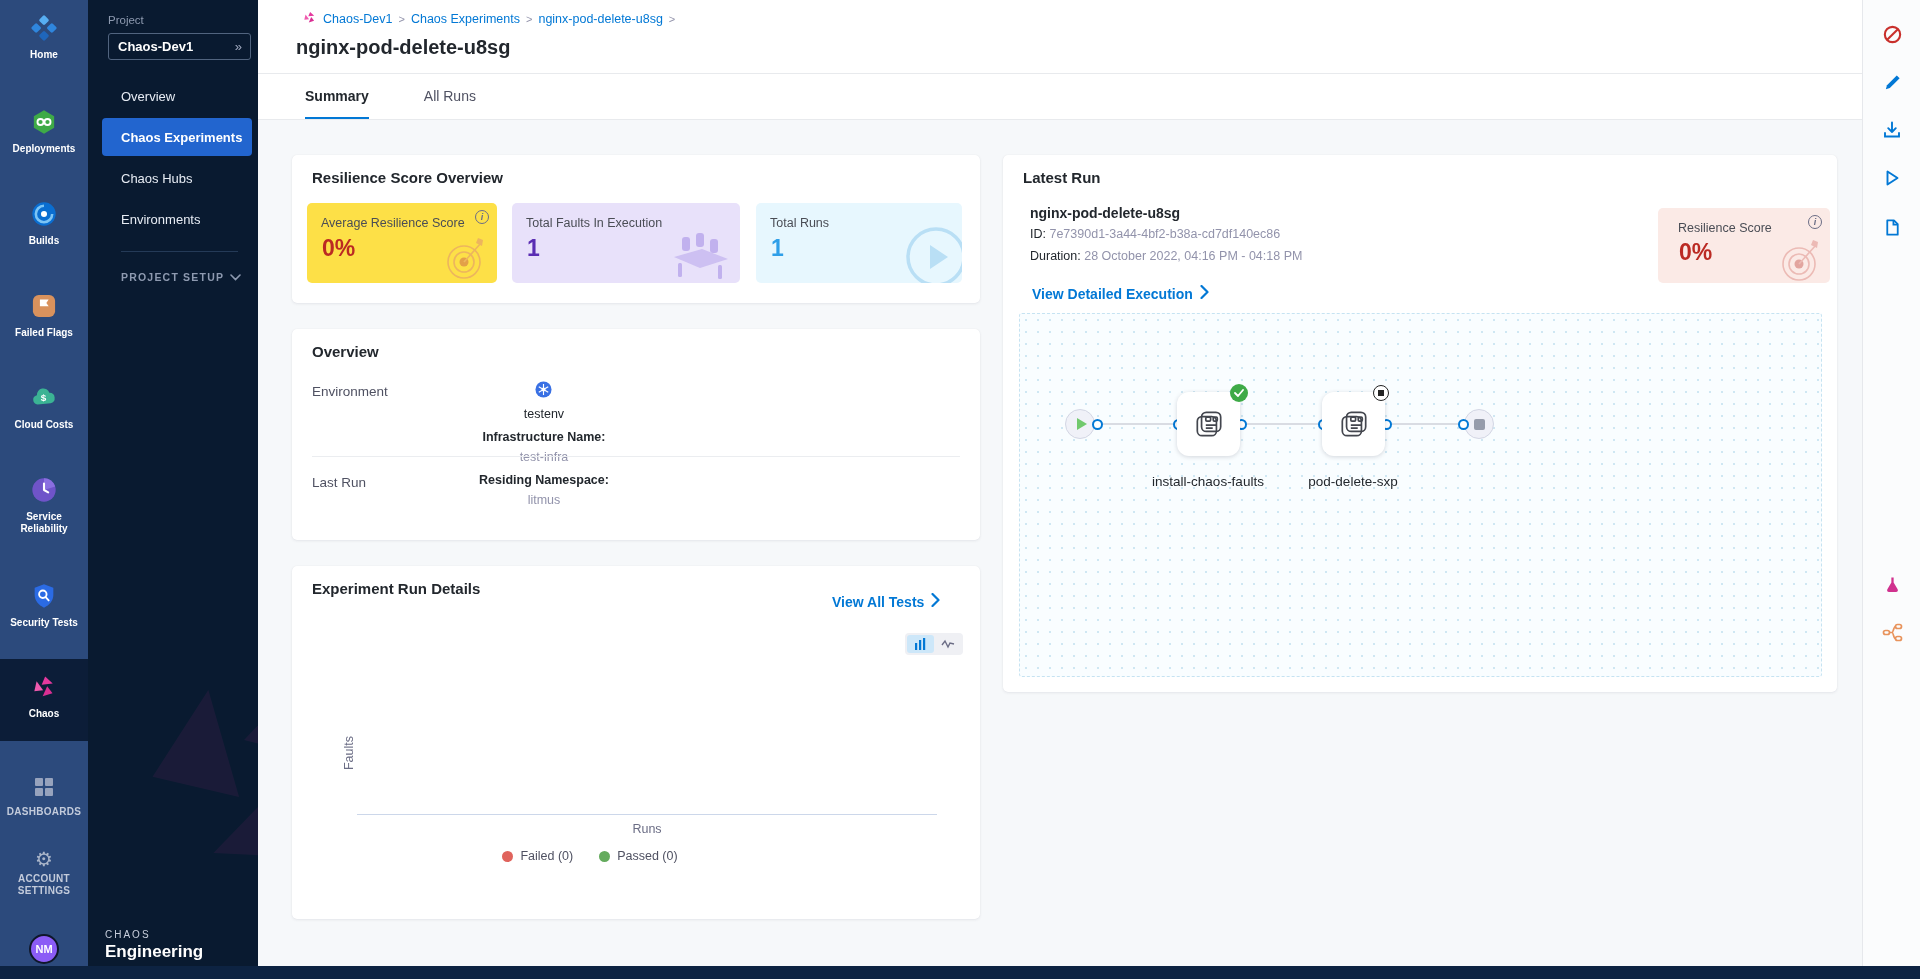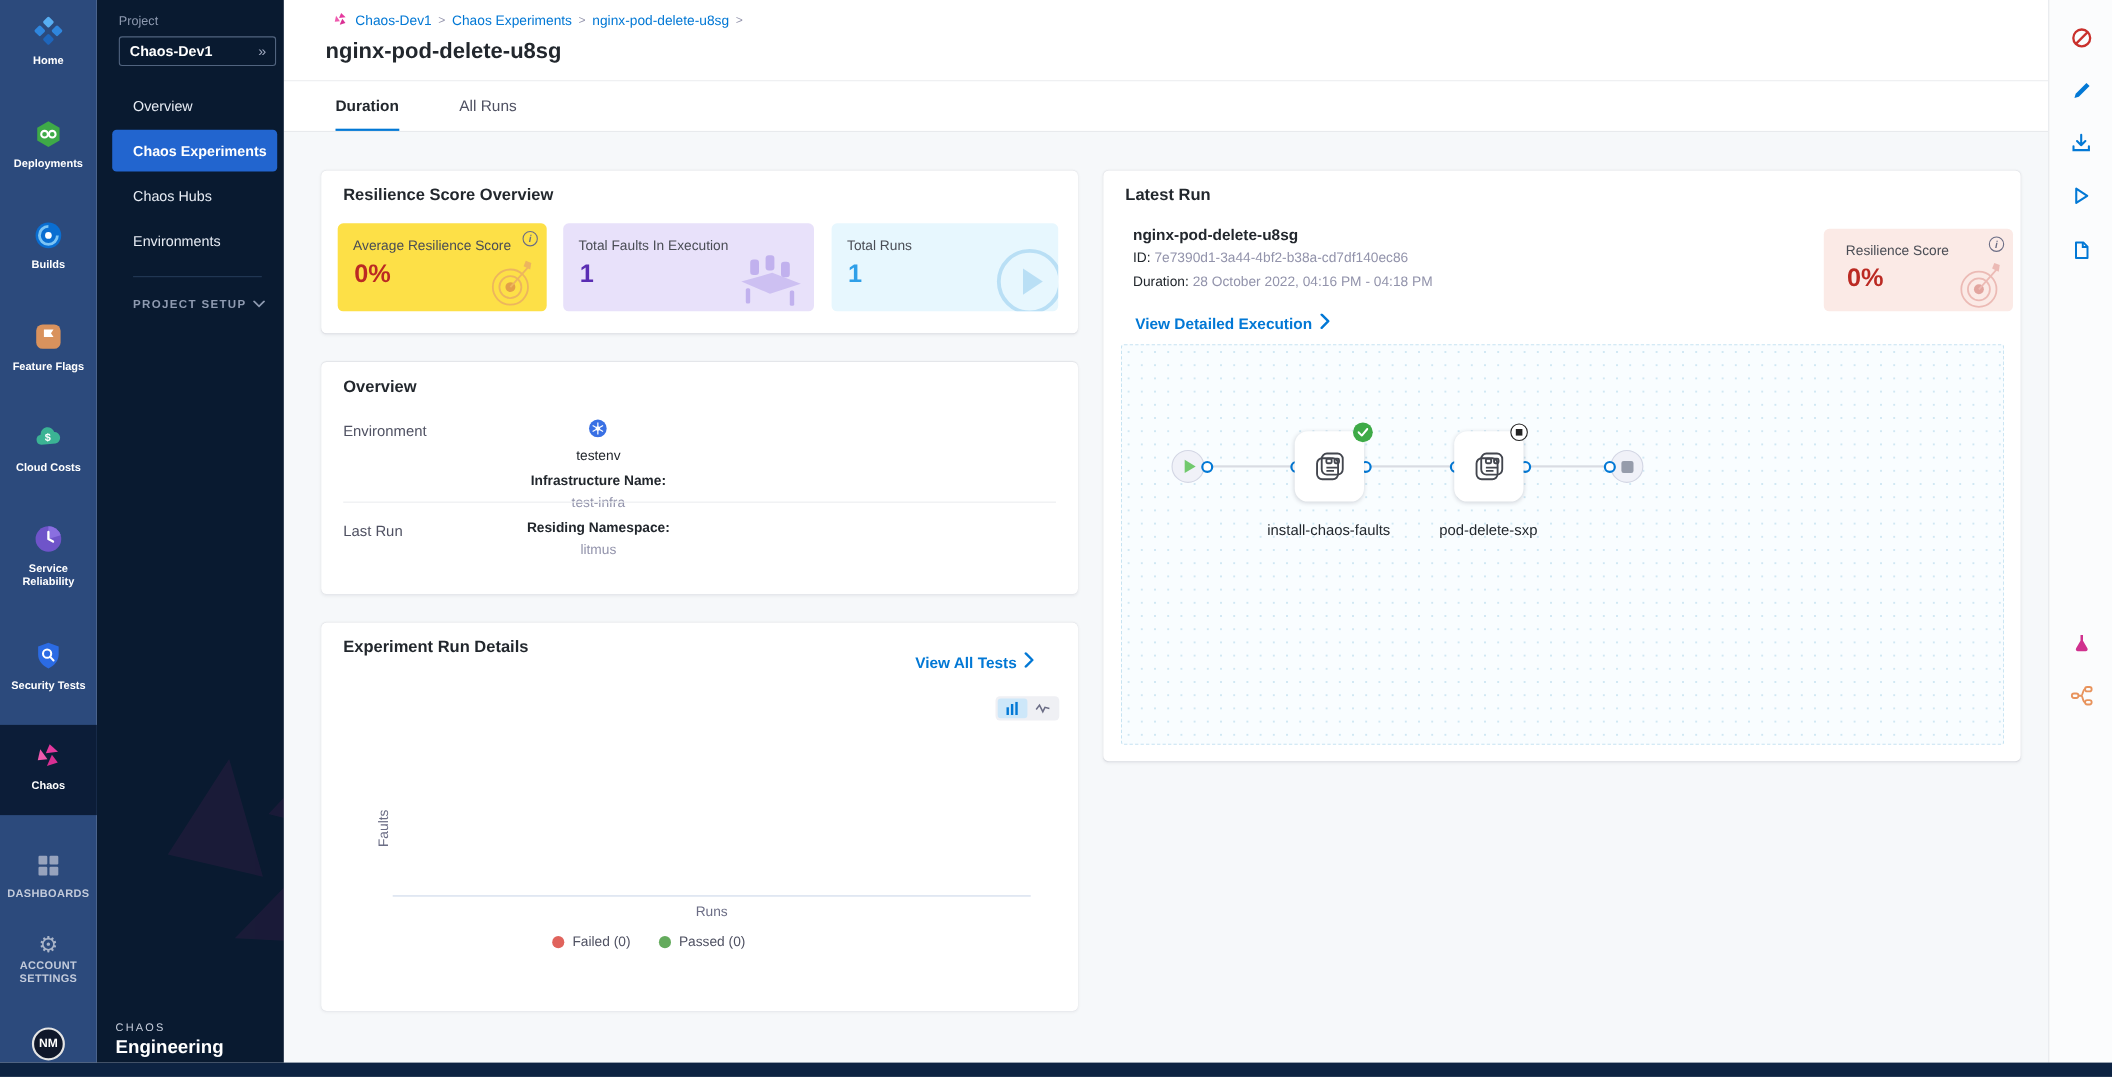--- a/index.html
+++ b/index.html
@@ -7,21 +7,21 @@
   body { font-family:"Liberation Sans","DejaVu Sans",sans-serif; background:#f6f8fa; }
   .app { position:relative; width:1920px; height:979px; }
 
   
   .module-bar { position:absolute; left:0; top:0; width:88px; height:966px; background:#2c4a7c; z-index:5; }
   .mod-item { position:absolute; left:0; width:88px; text-align:center; color:#fff; cursor:pointer; }
   .mod-item .lbl { font-size:10px; font-weight:700; line-height:12px; margin-top:3px; padding:0 3px; }
   .mod-item.dim .lbl { color:#c3cbdb; font-weight:700; letter-spacing:.3px; }
   .mod-sel-block { position:absolute; left:0; top:659px; width:88px; height:82px; background:#0c1d38; }
   .avatar { position:absolute; left:29px; top:934px; width:30px; height:30px; border-radius:50%;
-            background:#0f172a; border:2px solid #e5e5e5; color:#fff; font-size:11px; font-weight:700;
+            background:#8b5cf6; border:2px solid #0f172a; color:#fff; font-size:11px; font-weight:700;
             display:flex; align-items:center; justify-content:center; cursor:pointer; }
   .gear-ic::before { content:"\2699"; font-size:20px; color:#aab5c9; line-height:22px; }
 
   
   .project-bar { position:absolute; left:88px; top:0; width:170px; height:966px; background:#091a30; z-index:4; overflow:hidden; }
   .proj-label { position:absolute; left:20px; top:14px; font-size:11.5px; color:#8e9ab0; }
   .proj-select { position:absolute; left:20px; top:33px; width:143px; height:27px; border:1px solid #51647f; border-radius:3px;
                  display:flex; align-items:center; justify-content:space-between; padding:0 8px 0 9px; cursor:pointer; }
   .proj-select .pname { color:#fff; font-size:13px; font-weight:700; }
   .proj-select .chev { color:#9fa8bf; font-size:13px; }
@@ -164,21 +164,21 @@
             <circle cx="12" cy="12" r="2.6" fill="#fff"></circle>
           </svg></span>
       <div class="lbl">Builds</div>
     </div>
 
     <div class="mod-item" style="top:292px">
       <span><svg width="28" height="28" viewBox="0 0 24 24">
             <rect x="2.5" y="2.5" width="19" height="19" rx="5" fill="#d9925d"></rect>
             <path d="M8.5 18V6.5h7.5l-2 2.9 2 2.9H8.5" fill="#fff"></path>
           </svg></span>
-      <div class="lbl">Feature Flags</div>
+      <div class="lbl">Failed Flags</div>
     </div>
 
     <div class="mod-item" style="top:384px">
       <span><svg width="28" height="28" viewBox="0 0 24 24">
             <path d="M6.5 17.5a4 4 0 01-.6-7.9A5.5 5.5 0 0116.6 7.5a4.5 4.5 0 011 8.9z" fill="#3bb394"></path>
             <text x="11.5" y="14.5" font-size="8.5" fill="#fff" text-anchor="middle" font-weight="bold">$</text>
           </svg></span>
       <div class="lbl">Cloud Costs</div>
     </div>
 
@@ -289,21 +289,21 @@
         <span class="sep">&gt;</span>
         <a>Chaos Experiments</a>
         <span class="sep">&gt;</span>
         <a>nginx-pod-delete-u8sg</a>
         <span class="sep">&gt;</span>
       </div>
       <div class="page-title">nginx-pod-delete-u8sg</div>
     </div>
 
     <div class="tabs">
-      <div class="tab active">Duration</div>
+      <div class="tab active">Summary</div>
       <div class="tab">All Runs</div>
     </div>
 
     <div class="content">
 
       <section class="card card-rso">
         <div class="card-title">Resilience Score Overview</div>
 
         <div class="stat-card stat-1">
           <div class="slabel">Average Resilience Score</div>

